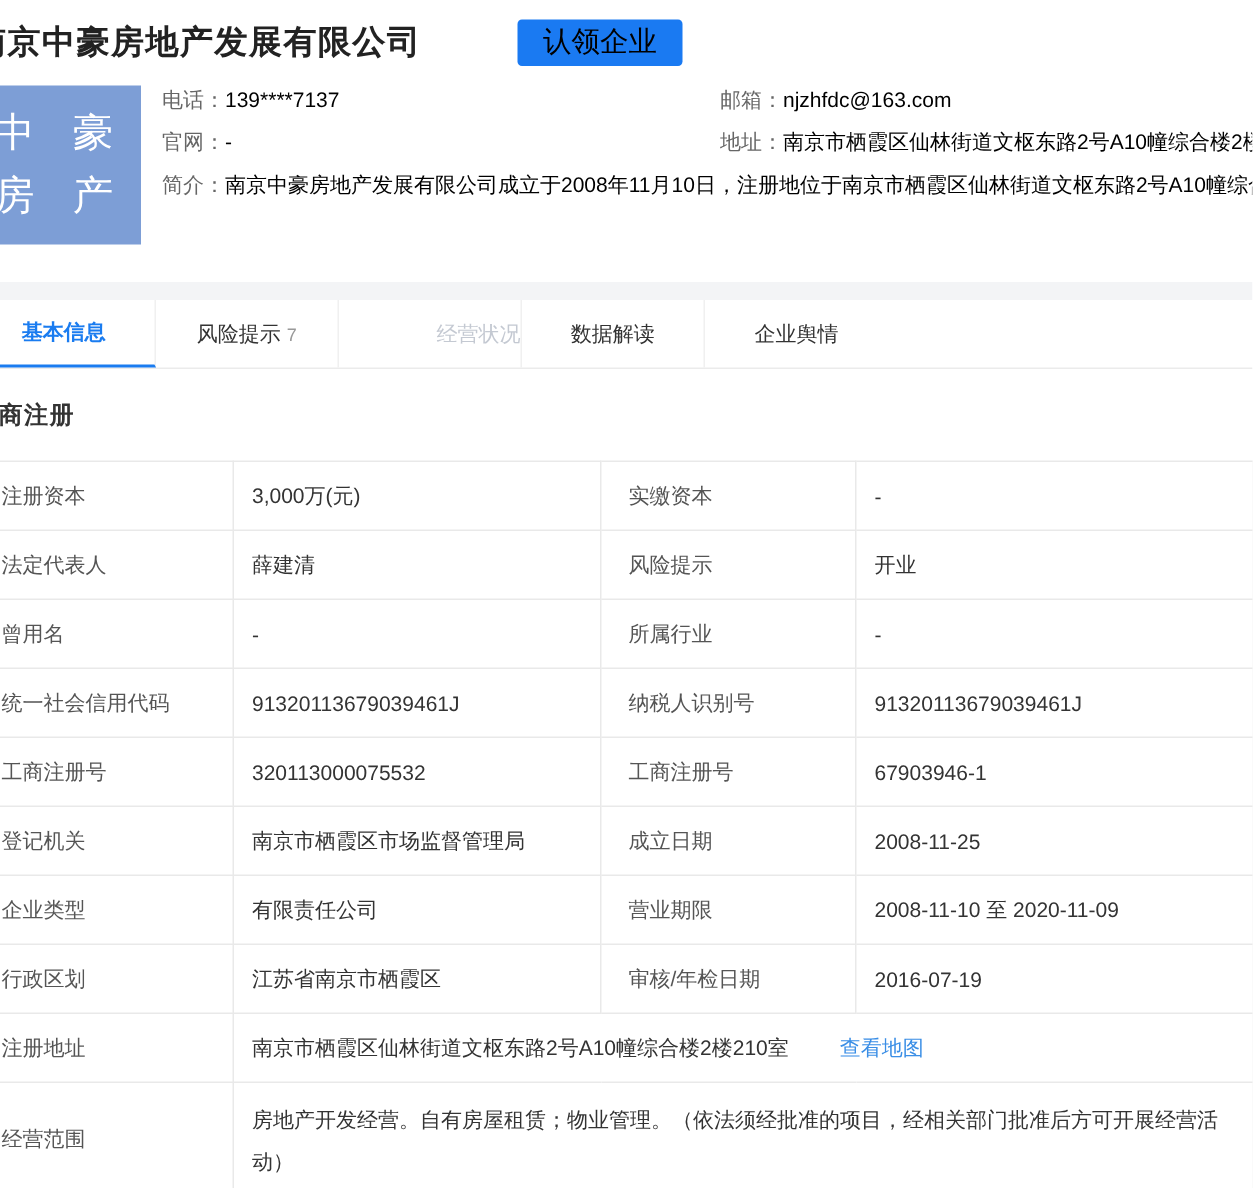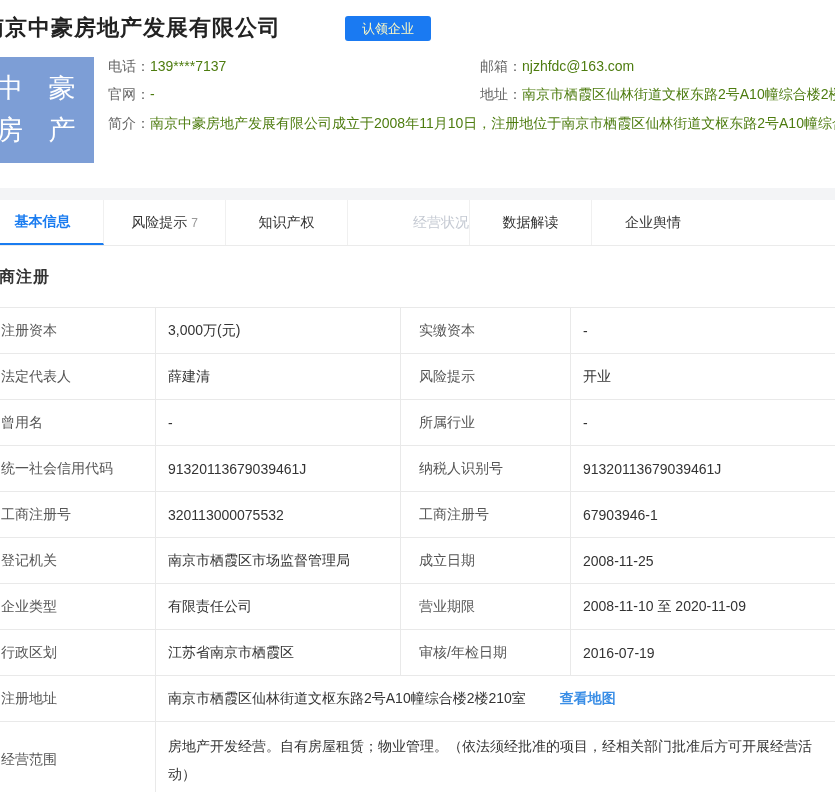--- a/index.html
+++ b/index.html
@@ -13,39 +13,39 @@
   .shift { margin-left: -18px; width: 853px; }
 
   
   .header-card { background: #fff; padding-top: 12px; }
   .title-row { display: flex; align-items: center; height: 32px; }
   .company-name {
     margin: 0; font-size: 22px; font-weight: bold; color: #222;
     white-space: nowrap; letter-spacing: 1px;
   }
   .claim-btn {
-    margin-left: 64px; background: #1a7af2; color: #fef9c3; border: none;
-    border-radius: 3px; font-size: 13px; padding: 6px 17px; cursor: pointer;
+    margin-left: 64px; background: #1a7af2; color: #000000; border: none;
+    border-radius: 3px; font-size: 19px; padding: 6px 17px; cursor: pointer;
     font-family: inherit; line-height: 1;
   }
   .info-row { display: flex; margin-top: 13px; height: 131px; }
   .logo {
     width: 112px; height: 106px; background: #7d9ed6; color: #fff;
     display: flex; flex-direction: column; justify-content: center;
     font-size: 27px; line-height: 1.55; padding-left: 14px; letter-spacing: 9px;
     flex: none;
   }
   .details { margin-left: 14px; flex: 1; font-size: 14px; overflow: hidden; }
   .detail-grid {
     display: grid; grid-template-columns: 372px 1fr; row-gap: 9px;
     line-height: 19px;
   }
   .detail-item { white-space: nowrap; overflow: hidden; }
   .lbl { color: #666; }
-  .val { color: #4d7c0f; }
+  .val { color: #000000; }
   .intro { margin-top: 10px; white-space: nowrap; overflow: hidden; line-height: 19px; }
 
   .gray-gap { height: 12px; background: #f3f4f6; }
 
   
   .tabs { display: flex; height: 46px; background: #fff; border-bottom: 1px solid #ebebeb; }
   .tab {
     width: 122px; display: flex; align-items: center; justify-content: center;
     font-size: 14px; color: #333; border-right: 1px solid #f0f0f0;
     cursor: pointer; position: relative;
@@ -61,21 +61,21 @@
   table.info-table {
     margin-top: 19px; border-collapse: collapse; width: 853px; table-layout: fixed;
   }
   .info-table td {
     border: 1px solid #e9e9e9; height: 46px; font-size: 14px;
     padding: 0 12px; overflow: hidden; white-space: nowrap;
   }
   .info-table td.lab { color: #555; padding-left: 18px; }
   .info-table td.value { color: #333; }
   .info-table td.wide { white-space: normal; }
-  .map-link { color: #3a8ee6; margin-left: 34px; cursor: pointer; white-space: nowrap; font-weight: bold; }
+  .map-link { color: #3a8ee6; margin-left: 34px; cursor: pointer; white-space: nowrap; }
   .scope-cell { line-height: 28px; padding-top: 10px !important; padding-bottom: 10px !important; vertical-align: top; }
 </style>
 </head>
 <body>
 
 <div class="shift">
 
   <div class="header-card">
     <div class="title-row">
       <h1 class="company-name">南京中豪房地产发展有限公司</h1>
@@ -110,23 +110,20 @@
 
   <div class="gray-gap"></div>
 
   <div class="tabs">
     <div class="tab active">
       <span>基本信息</span>
     </div>
     <div class="tab">
       <span>风险提示</span>
         <span class="badge">7</span>
-    </div>
-    <div class="tab">
-      <span>知识产权</span>
     </div>
     <div class="tab muted">
       <span>经营状况</span>
     </div>
     <div class="tab">
       <span>数据解读</span>
     </div>
     <div class="tab">
       <span>企业舆情</span>
     </div>

